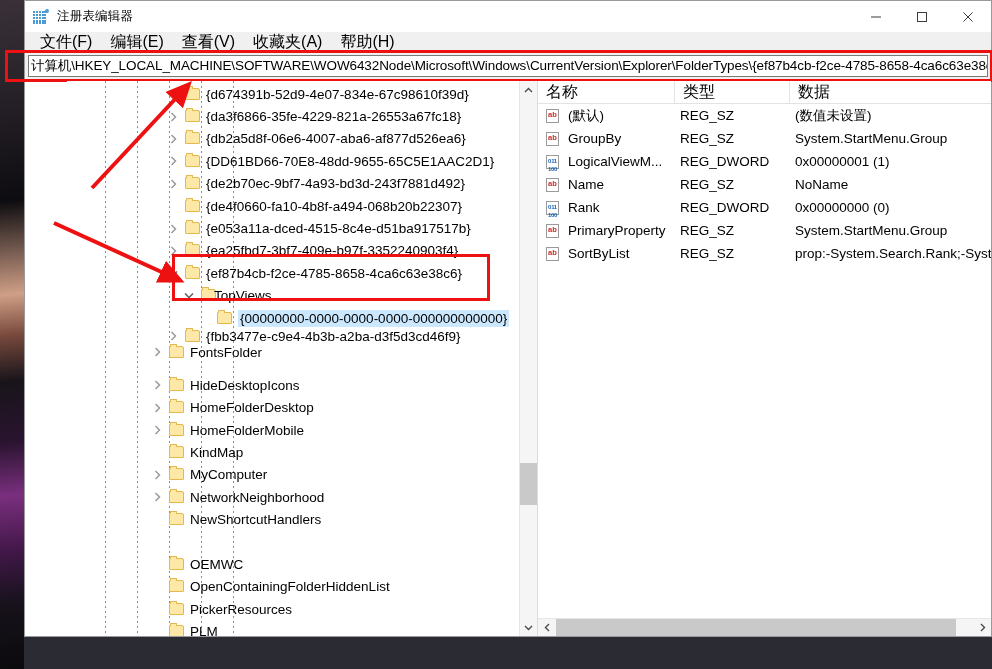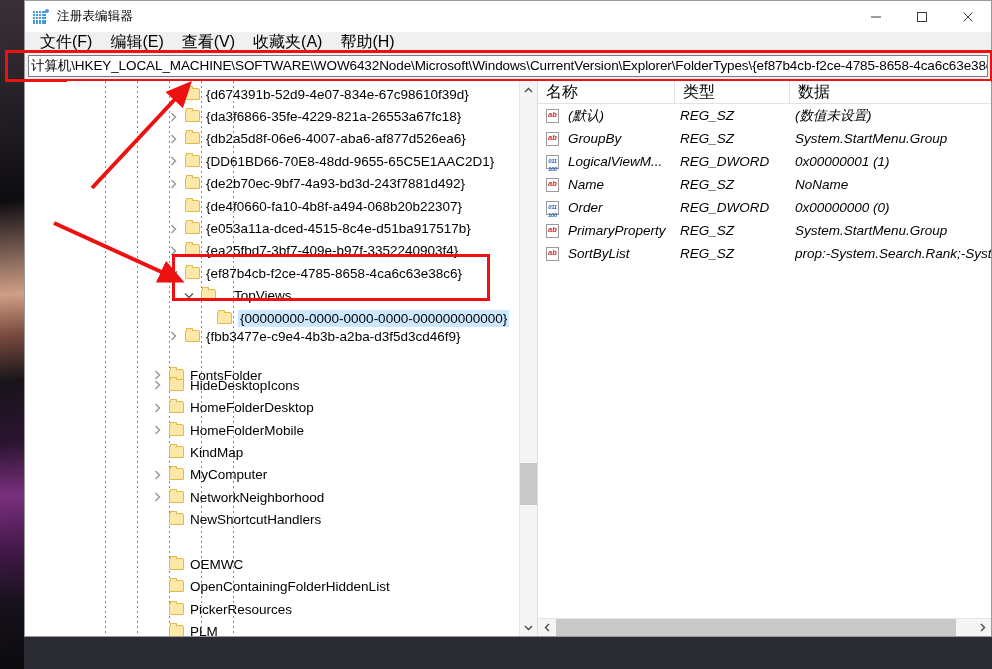--- a/index.html
+++ b/index.html
@@ -109,21 +109,21 @@
   #treescroll .arrow.down{bottom:0;}
   #treethumb{position:absolute;left:0;width:17px;background:#c9c9c9;}
   
   #valpane{flex:1 1 auto;background:#fff;position:relative;overflow:hidden;display:flex;flex-direction:column;}
   #valheader{
     height:22px;flex:0 0 auto;display:flex;background:#fff;border-bottom:1px solid #e3e3e3;
     font-size:16px;
   }
   .vhcell{position:relative;height:22px;display:flex;align-items:center;padding-left:8px;box-sizing:border-box;
     border-right:1px solid #e3e3e3;}
-  #vallist{flex:1 1 auto;position:relative;font-style:italic;}
+  #vallist{flex:1 1 auto;position:relative;}
   .vrow{height:23px;display:flex;align-items:center;font-size:13.5px;white-space:nowrap;}
   .vicon{width:16px;height:16px;margin-left:7px;margin-right:7px;flex:0 0 auto;position:relative;}
   .vicon .page{
     position:absolute;left:1px;top:1px;width:13px;height:14px;background:#fff;border:1px solid #9a9a9a;
     box-sizing:border-box;
   }
   .vicon .txt{
     position:absolute;left:1px;top:3px;width:13px;text-align:center;font-size:7.5px;
     font-family:"Liberation Sans",sans-serif;font-weight:bold;line-height:8px;
   }
@@ -295,40 +295,40 @@
           </div>
           <div class="row" style="top: 203.6px;">
             <div class="chev" style="left: 114px;">
               <svg width="10" height="7" viewBox="0 0 10 7">
                 <polyline points="1,1.5 5,5.5 9,1.5" fill="none" stroke="#5c5c5c" stroke-width="1.5"></polyline>
               </svg>
             </div>
             <div class="folder" style="left: 134px;">
               <i></i>
             </div>
-            <div class="lbl" style="left: 167px;">TopViews</div>
+            <div class="lbl" style="left: 147px;">TopViews</div>
           </div>
           <div class="row selected" style="top: 226px;">
             <div class="folder" style="left: 150px;">
               <i></i>
             </div>
             <div class="lbl" style="left: 171px;">{00000000-0000-0000-0000-000000000000}</div>
           </div>
           <div class="row" style="top: 244px;">
             <div class="chev" style="left: 98px;">
               <svg width="7" height="10" viewBox="0 0 7 10">
                 <polyline points="1.5,1 5.5,5 1.5,9" fill="none" stroke="#9a9a9a" stroke-width="1.5"></polyline>
               </svg>
             </div>
             <div class="folder" style="left: 118px;">
               <i></i>
             </div>
             <div class="lbl" style="left: 139px;">{fbb3477e-c9e4-4b3b-a2ba-d3f5d3cd46f9}</div>
           </div>
-          <div class="row" style="top: 283px;">
+          <div class="row" style="top: 260px;">
             <div class="chev" style="left: 82px;">
               <svg width="7" height="10" viewBox="0 0 7 10">
                 <polyline points="1.5,1 5.5,5 1.5,9" fill="none" stroke="#9a9a9a" stroke-width="1.5"></polyline>
               </svg>
             </div>
             <div class="folder" style="left: 102px;">
               <i></i>
             </div>
             <div class="lbl" style="left: 123px;">FontsFolder</div>
           </div>
@@ -486,21 +486,21 @@
             </div>
             <div class="vname">Name</div>
             <div class="vtype">REG_SZ</div>
             <div class="vdata">NoName</div>
           </div>
           <div class="vrow">
             <div class="vicon dw">
               <div class="page"></div>
               <div class="txt">011<br>100</div>
             </div>
-            <div class="vname">Order</div>
+            <div class="vname">Rank</div>
             <div class="vtype">REG_DWORD</div>
             <div class="vdata">0x00000000 (0)</div>
           </div>
           <div class="vrow">
             <div class="vicon sz">
               <div class="page"></div>
               <div class="txt">ab</div>
             </div>
             <div class="vname">PrimaryProperty</div>
             <div class="vtype">REG_SZ</div>

